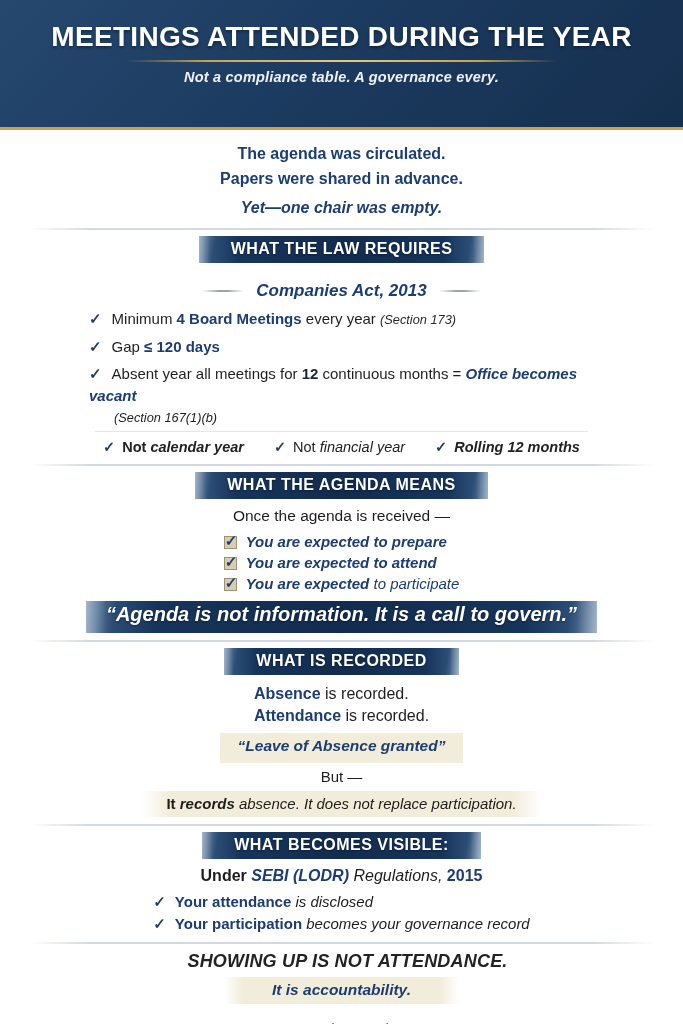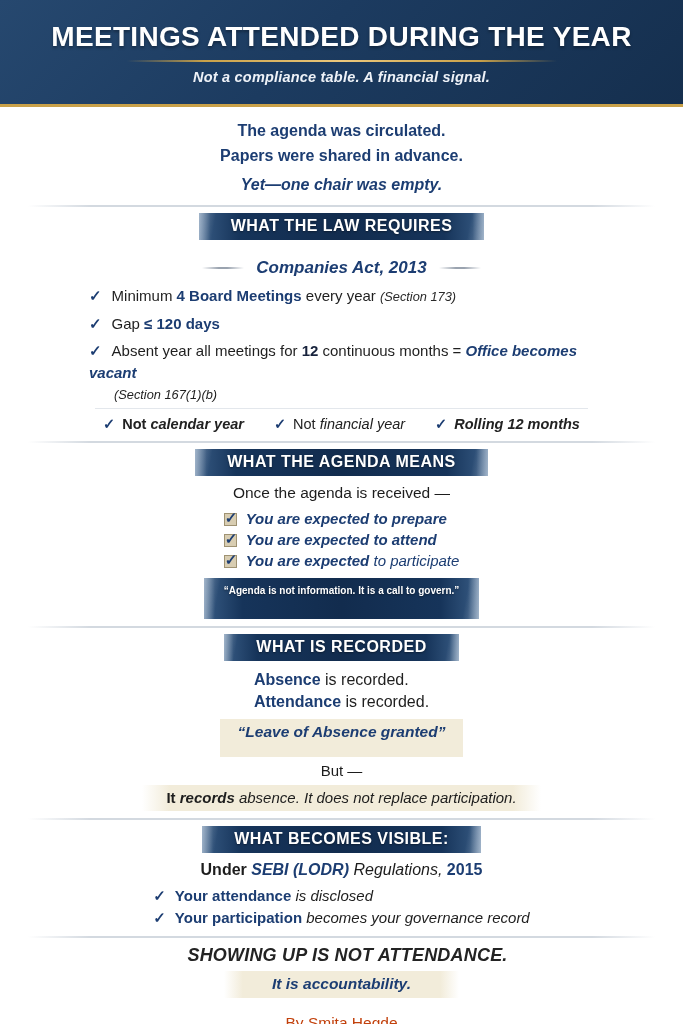--- a/index.html
+++ b/index.html
@@ -4,21 +4,21 @@
 <style>
   html,body{margin:0;padding:0;}
   body{
     width:683px;height:1024px;overflow:hidden;position:relative;
     background:#ffffff;color:#1f1f1f;
     font-family:"Liberation Sans",sans-serif;
     -webkit-font-smoothing:antialiased;
   }
   
   .header{
-    height:107px;box-sizing:border-box;padding-top:22px;text-align:center;
+    height:130px;box-sizing:border-box;padding-top:22px;text-align:center;
     background:linear-gradient(135deg,#26486f 0%,#1c3b60 45%,#152f4e 100%);
     border-bottom:3px solid #c9a149;
   }
   .page-title{
     margin:0;color:#ffffff;font-size:28px;line-height:30px;font-weight:bold;
     letter-spacing:.3px;text-shadow:0 2px 3px rgba(0,0,0,.35);
   }
   .gold-rule{
     width:430px;height:2px;margin:8px auto 7px;
     background:linear-gradient(90deg,rgba(201,161,73,0) 0%,#c9a149 18%,#ecc87c 50%,#c9a149 82%,rgba(201,161,73,0) 100%);
@@ -64,33 +64,33 @@
   
   .lead{margin-top:7px;font-size:15.5px;line-height:19px;text-align:center;color:#1d1d1d;}
   .agenda-items{display:table;margin:6px auto 0;text-align:left;}
   .agenda-item{line-height:21px;font-size:15px;}
   .cb{position:relative;display:inline-block;width:13px;height:13px;margin-right:9px;}
   .cb-box{position:absolute;left:0;top:2px;width:11px;height:11px;background:#d8cdb2;border:1px solid #9f9272;}
   .cb-check{position:absolute;left:1px;top:-4px;font-size:15px;color:#1c3d72;font-weight:bold;font-style:normal;}
   .ag-b{font-weight:bold;font-style:italic;color:#1c3d72;}
   .ag-l{font-style:italic;color:#1c3d72;}
   .quote-banner{
-    display:table;margin:7px auto 0;padding:4px 20px 19px;
-    color:#fff;font-size:10px;line-height:18px;font-weight:bold;
+    display:table;margin:7px auto 0;padding:4px 20px 10px;
+    color:#fff;font-size:20px;line-height:18px;font-weight:bold;font-style:italic;
     background:
       linear-gradient(100deg,rgba(255,255,255,.28) 0%,rgba(255,255,255,0) 6%,rgba(255,255,255,0) 94%,rgba(255,255,255,.28) 100%),
       linear-gradient(90deg,#7f99b6 0%,#2e5078 4%,#16345a 14%,#122c4e 50%,#16345a 86%,#2e5078 96%,#7f99b6 100%);
     text-shadow:0 1px 2px rgba(0,0,0,.4);
   }
 
   
   .rec-lines{display:table;margin:8px auto 0;text-align:left;font-size:16px;line-height:22px;}
   .rec-strong{font-weight:bold;color:#1c3d72;}
   .loa-box{
-    display:table;margin:6px auto 0;padding:3px 18px 16px;background:#f2ecda;
+    display:table;margin:6px auto 0;padding:3px 18px 8px;background:#f2ecda;
     font-size:15.5px;line-height:19px;font-weight:bold;font-style:italic;color:#1c3d72;
   }
   .but-line{margin-top:5px;font-size:15px;line-height:18px;text-align:center;color:#1d1d1d;}
   .note-bar{
     display:table;margin:5px auto 0;padding:4px 24px 5px;
     background:linear-gradient(90deg,rgba(242,236,218,0) 0%,#f2ecda 7%,#f2ecda 93%,rgba(242,236,218,0) 100%);
     font-size:15px;line-height:17px;font-style:italic;color:#1d1d1d;
   }
   .note-bar .nb-strong{font-weight:bold;}
   .note-bar .nb-pre{font-style:normal;font-weight:bold;color:#1d1d1d;}
@@ -114,21 +114,21 @@
     font-size:15.5px;line-height:20px;font-weight:bold;font-style:italic;color:#1c3d72;
   }
   .byline{margin-top:15px;text-align:center;font-size:15.5px;line-height:19px;color:#c2410c;}
 </style>
 </head>
 <body>
 
 <div class="header">
   <div class="page-title">MEETINGS ATTENDED DURING THE YEAR</div>
   <div class="gold-rule"></div>
-  <div class="subtitle">Not a compliance table. A financial signal.</div>
+  <div class="subtitle">Not a compliance table. A governance every.</div>
 </div>
 
 <div class="intro">
   <div class="intro-line">The agenda was circulated.</div>
   <div class="intro-line">Papers were shared in advance.</div>
   <div class="intro-final">Yet—one chair was empty.</div>
 </div>
 
 <div class="divider"></div>
 

